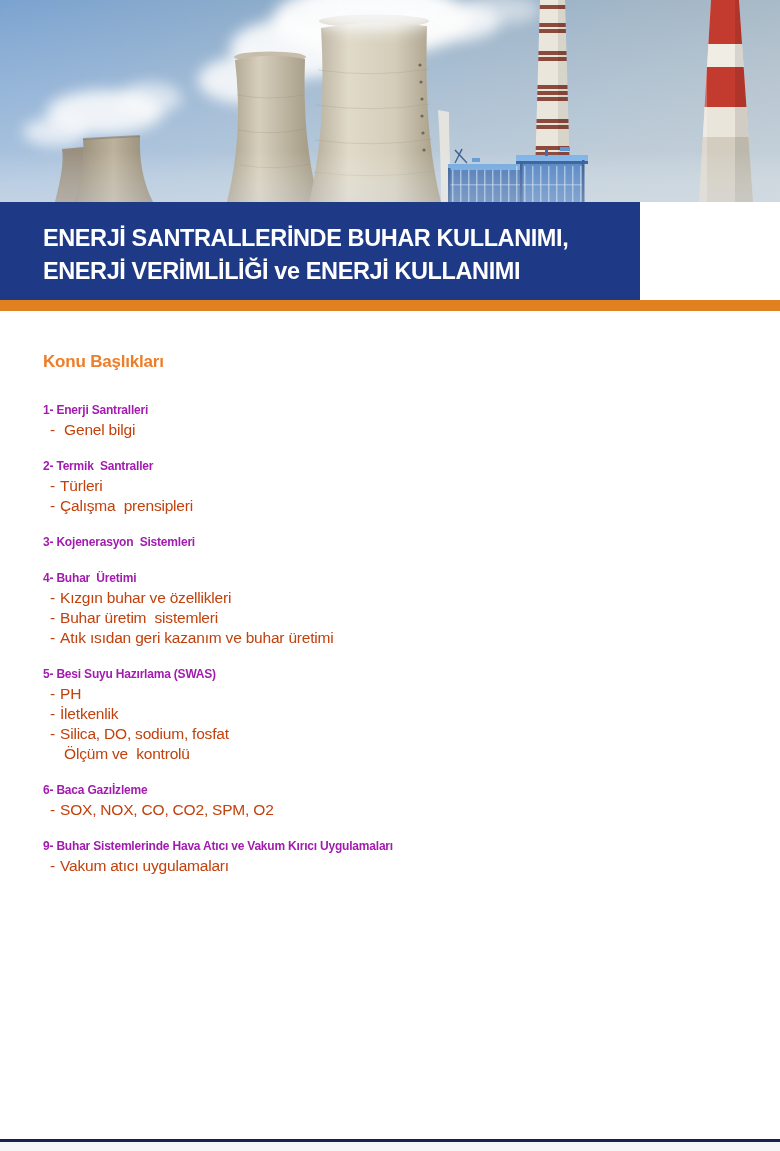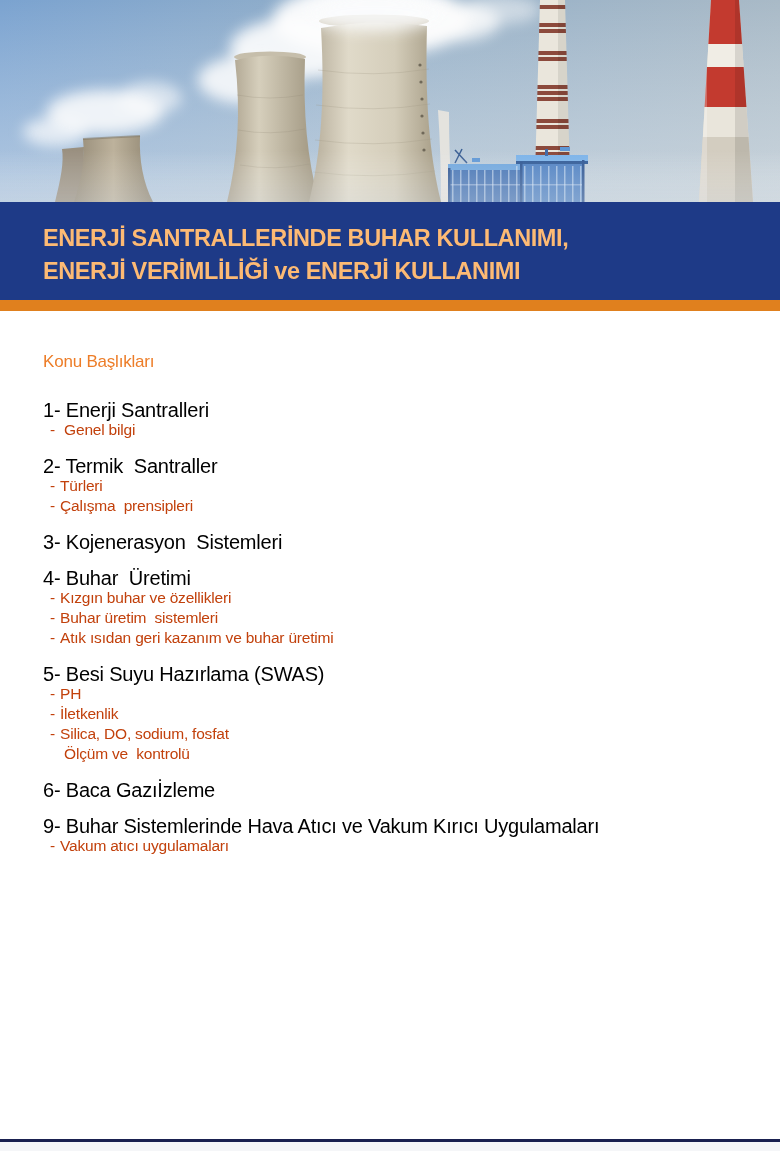--- a/index.html
+++ b/index.html
@@ -4,42 +4,42 @@
 <style>
   html,body{margin:0;padding:0;}
   body{
     width:780px;height:1151px;position:relative;overflow:hidden;
     background:#ffffff;
     font-family:"Liberation Sans","DejaVu Sans",sans-serif;
   }
   .hero{position:absolute;top:0;left:0;width:780px;height:202px;overflow:hidden;}
   .hero svg{display:block;}
   .banner{
-    position:absolute;top:202px;left:0;width:780px;height:98px;
-    background:#1e3a87;color:#fdba74;box-sizing:border-box;
+    position:absolute;top:202px;left:0;width:640px;height:98px;
+    background:#1e3a87;color:#ffffff;box-sizing:border-box;
     padding:20px 20px 0 43px;
   }
   .banner-line{
     font-size:23.5px;font-weight:700;line-height:33px;letter-spacing:-0.4px;
     white-space:pre;
   }
   .accent-strip{
     position:absolute;top:300px;left:0;width:780px;height:11px;background:#e0801e;
   }
   .content{
     position:absolute;top:311px;left:0;width:780px;box-sizing:border-box;
     padding:41px 43px 0 43px;
   }
   .topics-heading{
-    margin:0 0 28px 0;font-size:17px;font-weight:400;color:#ed7d28;
+    margin:0 0 28px 0;font-size:17px;font-weight:700;color:#ed7d28;
     letter-spacing:-0.2px;
   }
   .topic{margin-bottom:16px;}
   .topic-title{
-    font-size:20px;font-weight:400;color:#000000;line-height:20px;
+    font-size:12px;font-weight:700;color:#a21caf;line-height:20px;
     letter-spacing:-0.2px;white-space:pre-wrap;
   }
   .topic-item{
     font-size:15.5px;color:#c2410c;line-height:20px;letter-spacing:-0.2px;
     white-space:pre-wrap;padding-left:7px;
   }
   .topic-item .dash{display:inline-block;min-width:10px;}
   .footer-rule{
     position:absolute;top:1139px;left:0;width:780px;height:3px;background:#1a2150;
   }
@@ -247,20 +247,21 @@
       </section>
       <section class="topic">
         <div class="topic-title">5- Besi Suyu Hazırlama (SWAS)</div>
         <div class="topic-item"><span class="dash">-</span><span>PH</span></div>
         <div class="topic-item"><span class="dash">-</span><span>İletkenlik</span></div>
         <div class="topic-item"><span class="dash">-</span><span>Silica, DO, sodium, fosfat</span></div>
         <div class="topic-item"><span class="dash"></span><span> Ölçüm ve  kontrolü</span></div>
       </section>
       <section class="topic">
         <div class="topic-title">6- Baca Gazıİzleme</div>
+        <div class="topic-item"><span class="dash">-</span><span>SOX, NOX, CO, CO2, SPM, O2</span></div>
       </section>
       <section class="topic">
         <div class="topic-title">9- Buhar Sistemlerinde Hava Atıcı ve Vakum Kırıcı Uygulamaları</div>
         <div class="topic-item"><span class="dash">-</span><span>Vakum atıcı uygulamaları</span></div>
       </section>
     </div>
 </main>
 
 <div class="footer-rule"></div>
 <div class="footer-band"></div>

